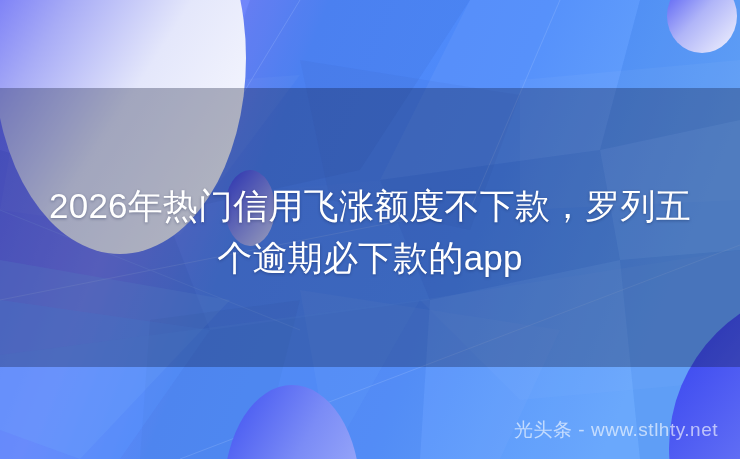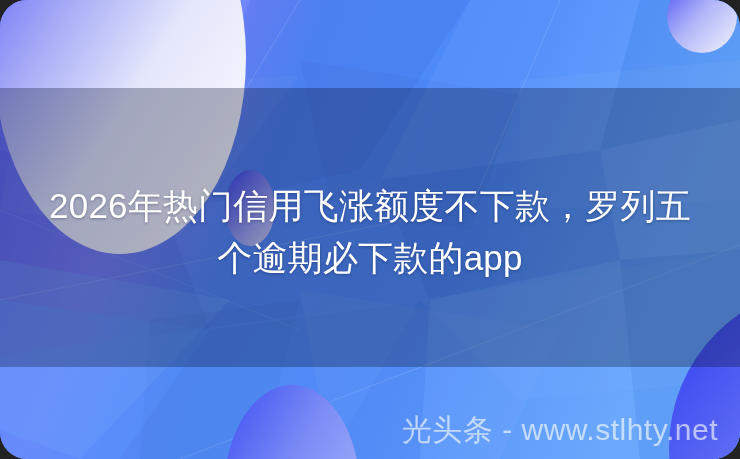--- a/index.html
+++ b/index.html
@@ -8,21 +8,20 @@
     padding: 0;
     background: #222;
   }
   #stage {
     position: relative;
     width: 740px;
     height: 459px;
     overflow: hidden;
     font-family: "Liberation Sans", "DejaVu Sans", sans-serif;
     background: #3f6fc0;
-    border-radius: 27px;
   }
   #bg-svg, #overlay-svg {
     position: absolute;
     inset: 0;
     width: 740px;
     height: 459px;
     display: block;
   }
   
   .band {
@@ -60,21 +59,21 @@
     font-weight: 400;
     text-shadow: 0 1px 3px rgba(10,20,60,0.35);
     white-space: pre-wrap;
   }
   
   #watermark {
     position: absolute;
     right: 22px;
     bottom: 12px;
     color: rgba(255, 255, 255, 0.62);
-    font-size: 30px;
+    font-size: 19px;
     line-height: 34px;
     letter-spacing: 0.5px;
     font-weight: 400;
     white-space: nowrap;
     pointer-events: none;
   }
 </style>
 </head>
 <body>
 

